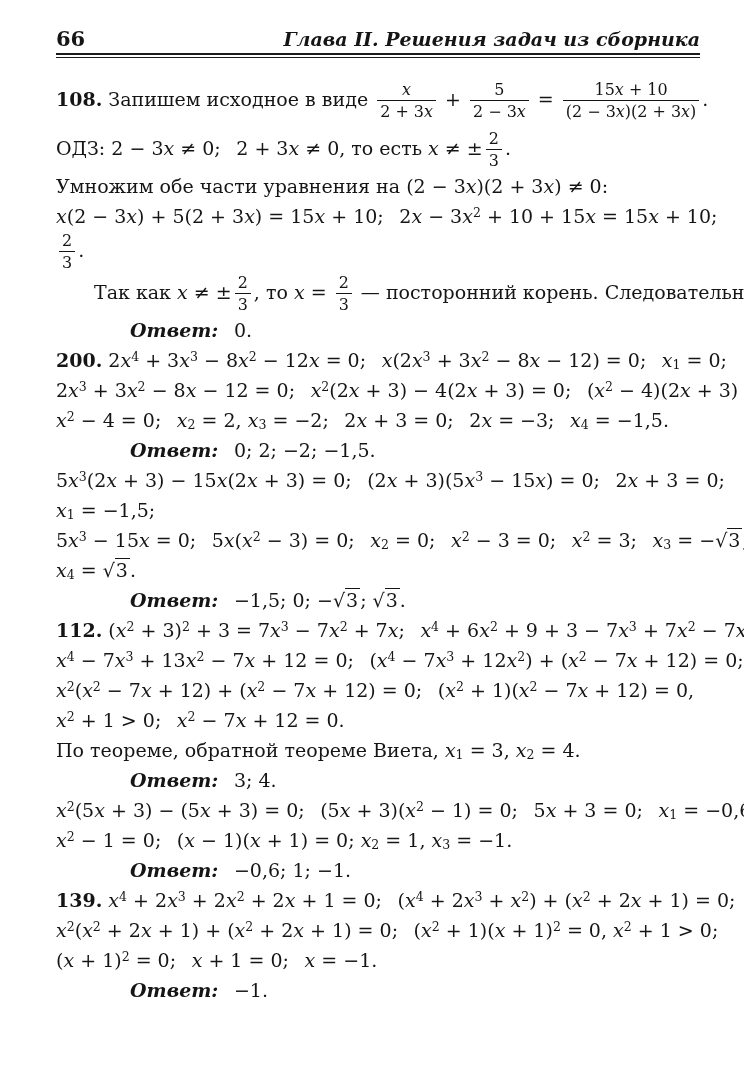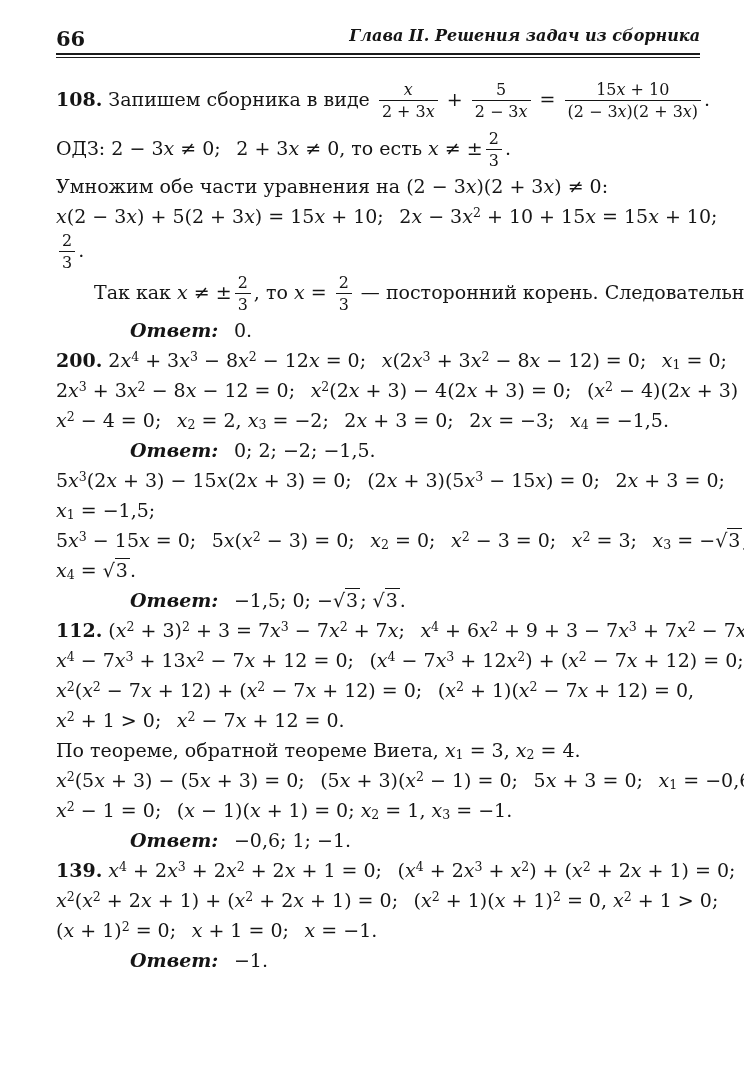--- a/index.html
+++ b/index.html
@@ -4,23 +4,23 @@
 <style>
   * { margin:0; padding:0; box-sizing:border-box; }
   html,body { background:#ffffff; }
   body {
     width:744px; height:1070px;
     font-family:"DejaVu Serif", "Liberation Serif", serif;
     color:#151515;
   }
   .page { width:744px; height:1070px; padding:26px 44px 0 56px; overflow:hidden; background:#fff; }
 
-  header { display:flex; justify-content:space-between; align-items:flex-start; }
+  header { display:flex; justify-content:space-between; align-items:center; }
   .pageno { font-weight:bold; font-size:21px; }
-  .chapter { font-style:italic; font-weight:bold; font-size:16px; }
+  .chapter { font-style:italic; font-weight:bold; font-size:19px; }
   .rule { height:5px; border-top:2.5px solid #1b1b1b; border-bottom:1.3px solid #1b1b1b; margin-top:2px; }
 
   #content { padding-top:17px; font-size:19px; }
   .line { line-height:30px; white-space:nowrap; }
   .line.ind { text-indent:38px; }
   .line.disp { padding:5px 0 7px; }
 
   i.v { font-style:italic; }
   .pnum { font-weight:bold; }
   .ans { font-weight:bold; font-style:italic;margin-left:36px; }
@@ -43,21 +43,21 @@
 </head>
 <body>
 
 <div class="page">
   <header>
     <span class="pageno">66</span>
     <span class="chapter">Глава II. Решения задач из сборника</span>
   </header>
   <div class="rule"></div>
   <main id="content">
-      <div class="line disp"><b class="pnum">108.</b><span> Запишем сборника в виде </span><span class="frac">
+      <div class="line disp"><b class="pnum">108.</b><span> Запишем исходное в виде </span><span class="frac">
           <span class="num"><i class="v">x</i></span>
           <span class="bar"></span>
           <span class="den">2 + 3<i class="v">x</i></span>
         </span><span class="math"> + </span><span class="frac">
           <span class="num">5</span>
           <span class="bar"></span>
           <span class="den">2 − 3<i class="v">x</i></span>
         </span><span class="math"> = </span><span class="frac">
           <span class="num">15<i class="v">x</i> + 10</span>
           <span class="bar"></span>
@@ -92,20 +92,21 @@
       <div class="line"><span class="math">5<i class="v">x</i><sup>3</sup>(2<i class="v">x</i> + 3) − 15<i class="v">x</i>(2<i class="v">x</i> + 3) = 0;&nbsp; (2<i class="v">x</i> + 3)(5<i class="v">x</i><sup>3</sup> − 15<i class="v">x</i>) = 0;&nbsp; 2<i class="v">x</i> + 3 = 0;</span></div>
       <div class="line"><span class="math"><i class="v">x</i><sub>1</sub> = −1,5;</span></div>
       <div class="line"><span class="math">5<i class="v">x</i><sup>3</sup> − 15<i class="v">x</i> = 0;&nbsp; 5<i class="v">x</i>(<i class="v">x</i><sup>2</sup> − 3) = 0;&nbsp; <i class="v">x</i><sub>2</sub> = 0;&nbsp; <i class="v">x</i><sup>2</sup> − 3 = 0;&nbsp; <i class="v">x</i><sup>2</sup> = 3;&nbsp; <i class="v">x</i><sub>3</sub> = −</span><span class="sqrt"><span class="rad">√</span><span class="rbody">3</span></span><span class="math">,</span></div>
       <div class="line"><span class="math"><i class="v">x</i><sub>4</sub> = </span><span class="sqrt"><span class="rad">√</span><span class="rbody">3</span></span><span class="math">.</span></div>
       <div class="line ind"><span class="ans">Ответ:</span><span class="math">&nbsp; −1,5; 0; −</span><span class="sqrt"><span class="rad">√</span><span class="rbody">3</span></span><span class="math">; </span><span class="sqrt"><span class="rad">√</span><span class="rbody">3</span></span><span class="math">.</span></div>
       <div class="line"><b class="pnum">112.</b><span class="math"> (<i class="v">x</i><sup>2</sup> + 3)<sup>2</sup> + 3 = 7<i class="v">x</i><sup>3</sup> − 7<i class="v">x</i><sup>2</sup> + 7<i class="v">x</i>;&nbsp; <i class="v">x</i><sup>4</sup> + 6<i class="v">x</i><sup>2</sup> + 9 + 3 − 7<i class="v">x</i><sup>3</sup> + 7<i class="v">x</i><sup>2</sup> − 7<i class="v">x</i> = 0;</span></div>
       <div class="line"><span class="math"><i class="v">x</i><sup>4</sup> − 7<i class="v">x</i><sup>3</sup> + 13<i class="v">x</i><sup>2</sup> − 7<i class="v">x</i> + 12 = 0;&nbsp; (<i class="v">x</i><sup>4</sup> − 7<i class="v">x</i><sup>3</sup> + 12<i class="v">x</i><sup>2</sup>) + (<i class="v">x</i><sup>2</sup> − 7<i class="v">x</i> + 12) = 0;</span></div>
       <div class="line"><span class="math"><i class="v">x</i><sup>2</sup>(<i class="v">x</i><sup>2</sup> − 7<i class="v">x</i> + 12) + (<i class="v">x</i><sup>2</sup> − 7<i class="v">x</i> + 12) = 0;&nbsp; (<i class="v">x</i><sup>2</sup> + 1)(<i class="v">x</i><sup>2</sup> − 7<i class="v">x</i> + 12) = 0,</span></div>
       <div class="line"><span class="math"><i class="v">x</i><sup>2</sup> + 1 &gt; 0;&nbsp; <i class="v">x</i><sup>2</sup> − 7<i class="v">x</i> + 12 = 0.</span></div>
       <div class="line"><span>По теореме, обратной теореме Виета, </span><span class="math"><i class="v">x</i><sub>1</sub> = 3, <i class="v">x</i><sub>2</sub> = 4.</span></div>
+      <div class="line ind"><span class="ans">Ответ:</span><span class="math">&nbsp; 3; 4.</span></div>
       <div class="line"><span class="math"><i class="v">x</i><sup>2</sup>(5<i class="v">x</i> + 3) − (5<i class="v">x</i> + 3) = 0;&nbsp; (5<i class="v">x</i> + 3)(<i class="v">x</i><sup>2</sup> − 1) = 0;&nbsp; 5<i class="v">x</i> + 3 = 0;&nbsp; <i class="v">x</i><sub>1</sub> = −0,6;</span></div>
       <div class="line"><span class="math"><i class="v">x</i><sup>2</sup> − 1 = 0;&nbsp; (<i class="v">x</i> − 1)(<i class="v">x</i> + 1) = 0; <i class="v">x</i><sub>2</sub> = 1, <i class="v">x</i><sub>3</sub> = −1.</span></div>
       <div class="line ind"><span class="ans">Ответ:</span><span class="math">&nbsp; −0,6; 1; −1.</span></div>
       <div class="line"><b class="pnum">139.</b><span class="math"> <i class="v">x</i><sup>4</sup> + 2<i class="v">x</i><sup>3</sup> + 2<i class="v">x</i><sup>2</sup> + 2<i class="v">x</i> + 1 = 0;&nbsp; (<i class="v">x</i><sup>4</sup> + 2<i class="v">x</i><sup>3</sup> + <i class="v">x</i><sup>2</sup>) + (<i class="v">x</i><sup>2</sup> + 2<i class="v">x</i> + 1) = 0;</span></div>
       <div class="line"><span class="math"><i class="v">x</i><sup>2</sup>(<i class="v">x</i><sup>2</sup> + 2<i class="v">x</i> + 1) + (<i class="v">x</i><sup>2</sup> + 2<i class="v">x</i> + 1) = 0;&nbsp; (<i class="v">x</i><sup>2</sup> + 1)(<i class="v">x</i> + 1)<sup>2</sup> = 0, <i class="v">x</i><sup>2</sup> + 1 &gt; 0;</span></div>
       <div class="line"><span class="math">(<i class="v">x</i> + 1)<sup>2</sup> = 0;&nbsp; <i class="v">x</i> + 1 = 0;&nbsp; <i class="v">x</i> = −1.</span></div>
       <div class="line ind"><span class="ans">Ответ:</span><span class="math">&nbsp; −1.</span></div>
     </main>
 </div>
 

